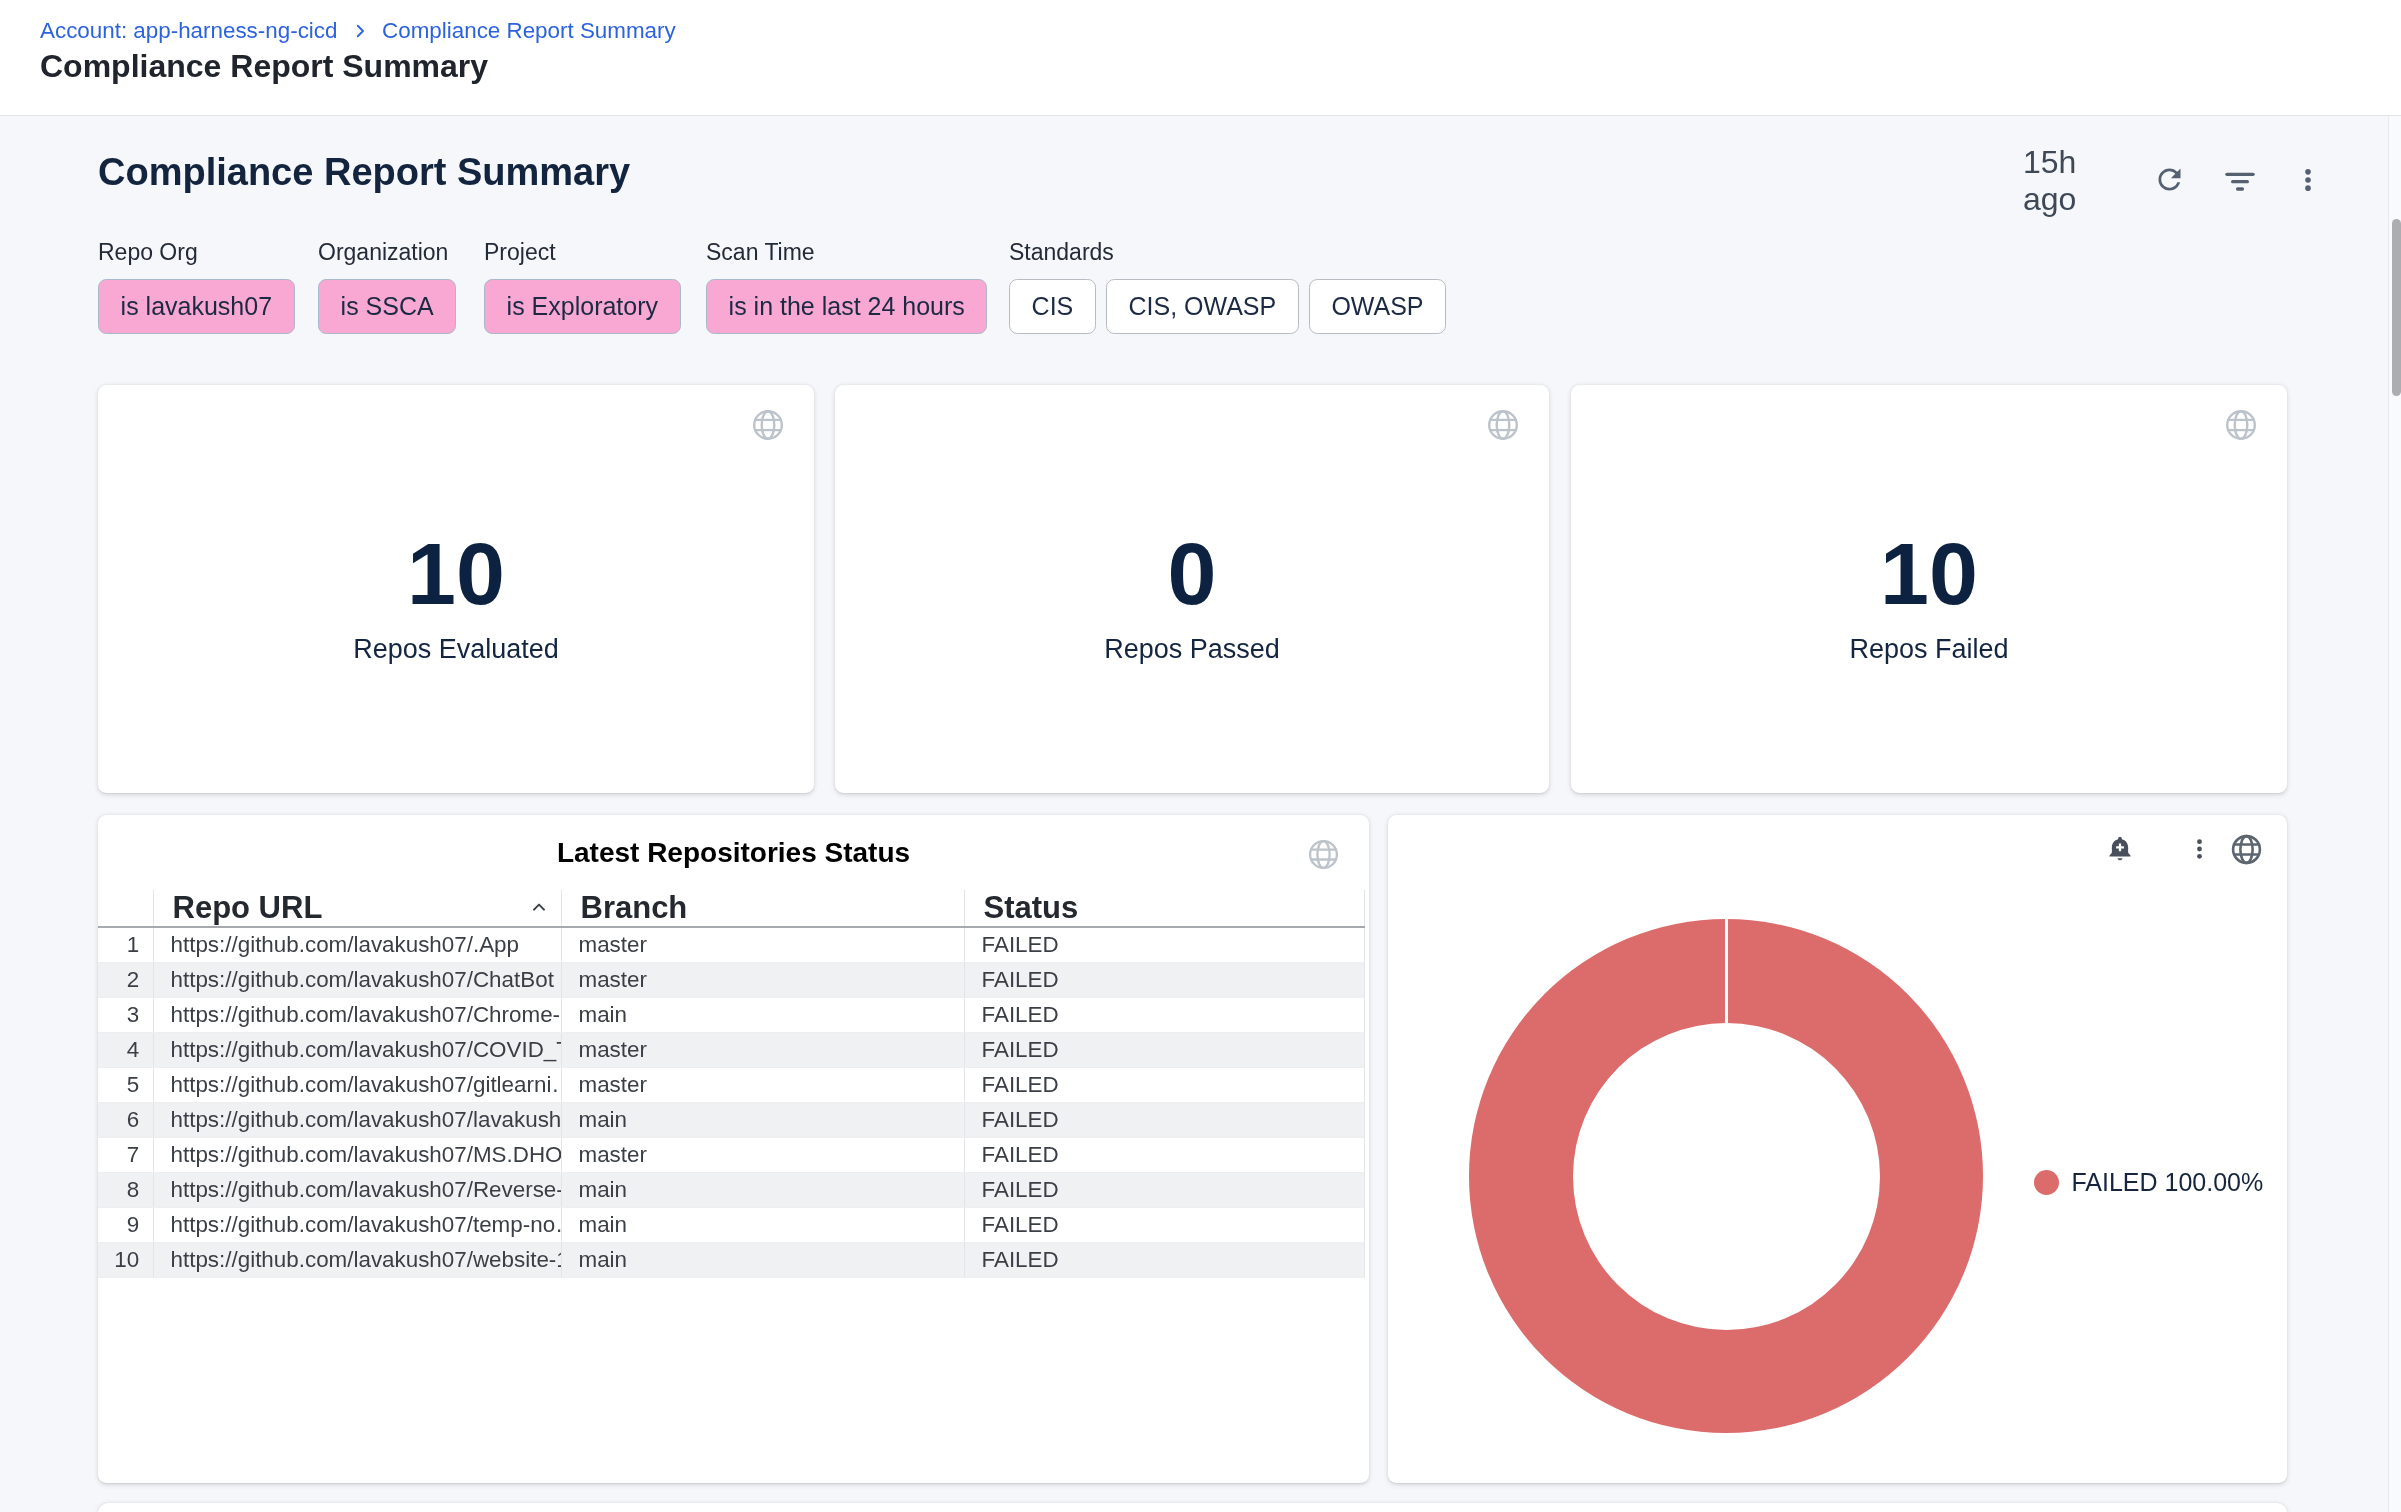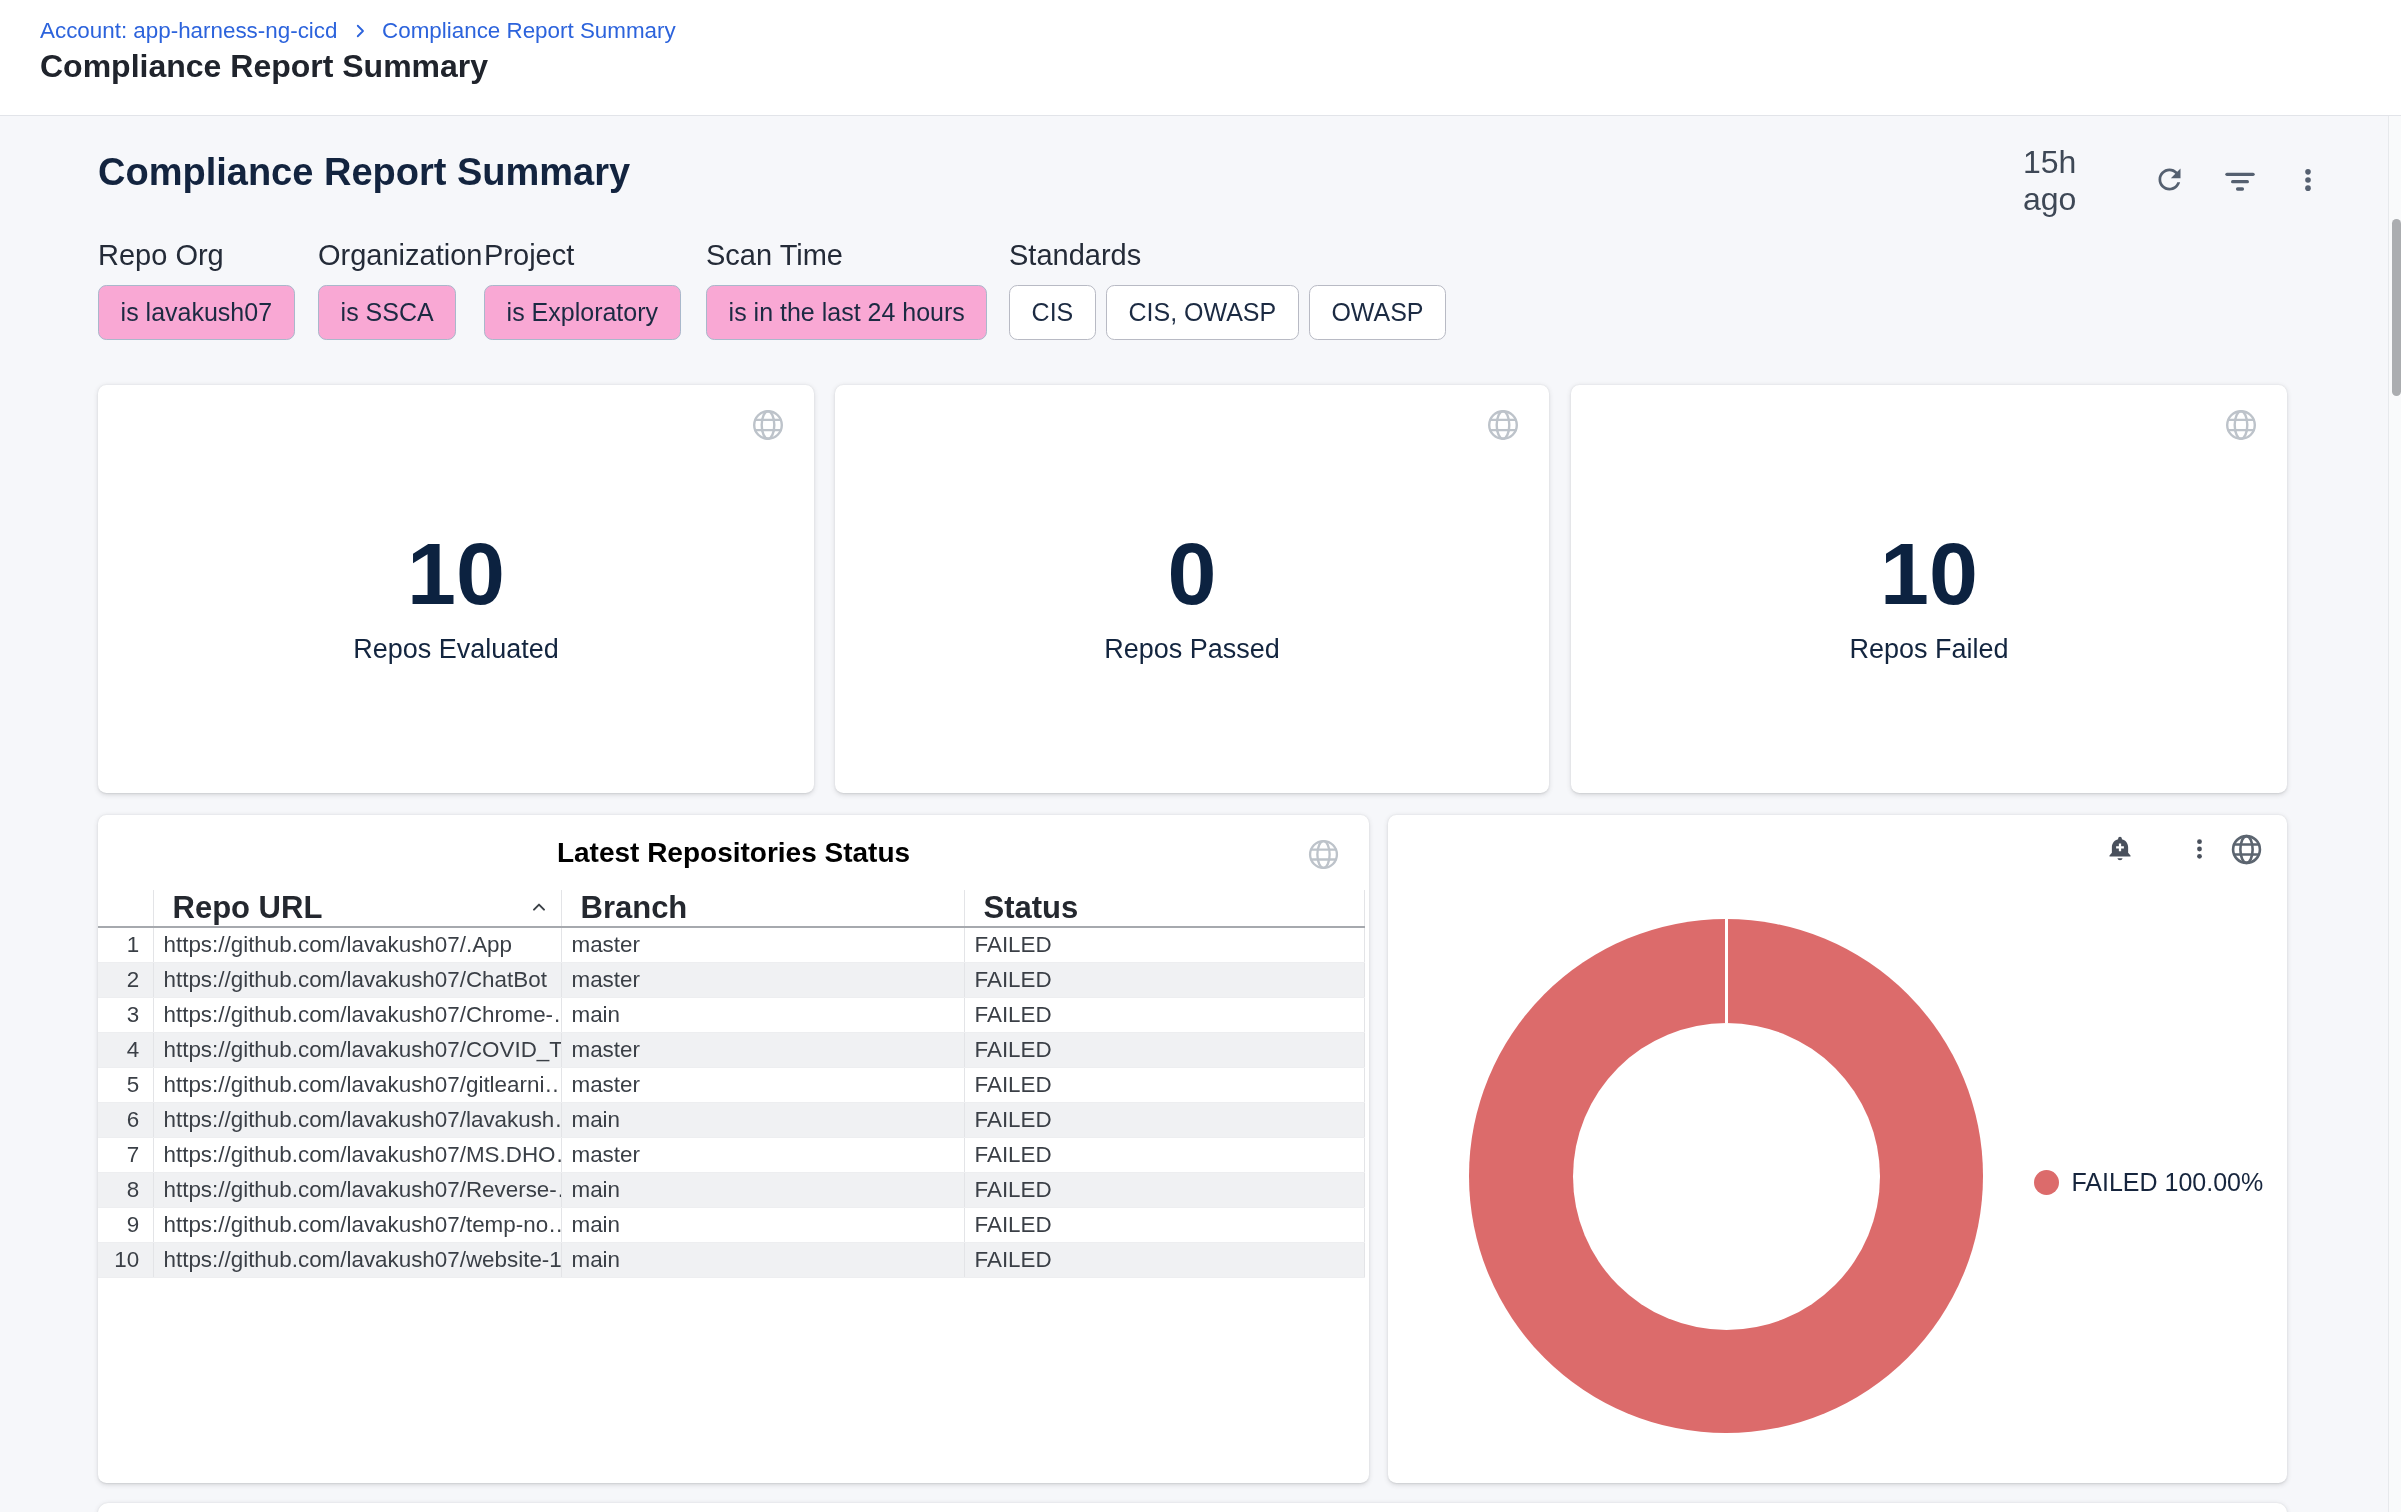--- a/index.html
+++ b/index.html
@@ -43,21 +43,21 @@
     background:none; border:none; cursor:pointer; padding:0;
     display:flex; align-items:center; justify-content:center;
     color:#556070;
   }
   .icon-btn + .icon-btn { margin-left:36px; }
 
   
   .filter-group { position:absolute; top:239px; }
   .fg-1 { left:98px; }  .fg-2 { left:318px; }  .fg-3 { left:484px; }
   .fg-4 { left:706px; }  .fg-5 { left:1009px; }
-  .filter-label { font-size:29px; font-weight:500; color:#242B38; margin-bottom:13.3px; }
+  .filter-label { font-size:23px; font-weight:500; color:#242B38; margin-bottom:13.3px; }
   .chips { display:flex; gap:10px; }
   .chip {
     height:55px; display:inline-flex; align-items:center; justify-content:center;
     padding:0 21.6px; font-size:25px; color:#1B2A42;
     border-radius:8.3px; cursor:pointer;
     font-family:"Liberation Sans","DejaVu Sans",sans-serif;
   }
   .chip.active { background:#f9a8d4; border:1.7px solid #A9B8CB; }
   .chip.inactive { background:#FFFFFF; border:1.7px solid #B8BAC4; }
 
@@ -97,21 +97,21 @@
   .col-status{ width:400px; }
   .repo-table th {
     height:36px; font-size:31px; font-weight:700; color:#24282F;
     text-align:left; padding:0 0 0 19px;
     border-bottom:2.5px solid #A6A9AE; border-right:0.8px solid #E3E4E7;
     white-space:nowrap; overflow:hidden; cursor:pointer;
   }
   .repo-table th.th-num { padding:0; border-bottom:2.5px solid #A6A9AE; }
   .repo-table td {
     height:35px; font-size:22.4px; color:#3A3F46;
-    padding:0 0 0 10px; border-right:0.8px solid #E3E4E7;
+    padding:0 0 0 17px; border-right:0.8px solid #E3E4E7;
     border-bottom:0.8px solid #EDEEF0;
     white-space:nowrap; overflow:hidden;
   }
   .repo-table td.td-num { text-align:right; padding:0 13.3px 0 0; }
   .repo-table tbody tr:nth-child(even) { background:#F0F1F3; }
   .th-inner { display:flex; align-items:center; justify-content:space-between; padding-right:11.6px; }
   .sort-caret { color:#3A4046; display:flex; }
 
   
   .scan-card { left:1388px; top:815px; width:899px; height:668px; }

